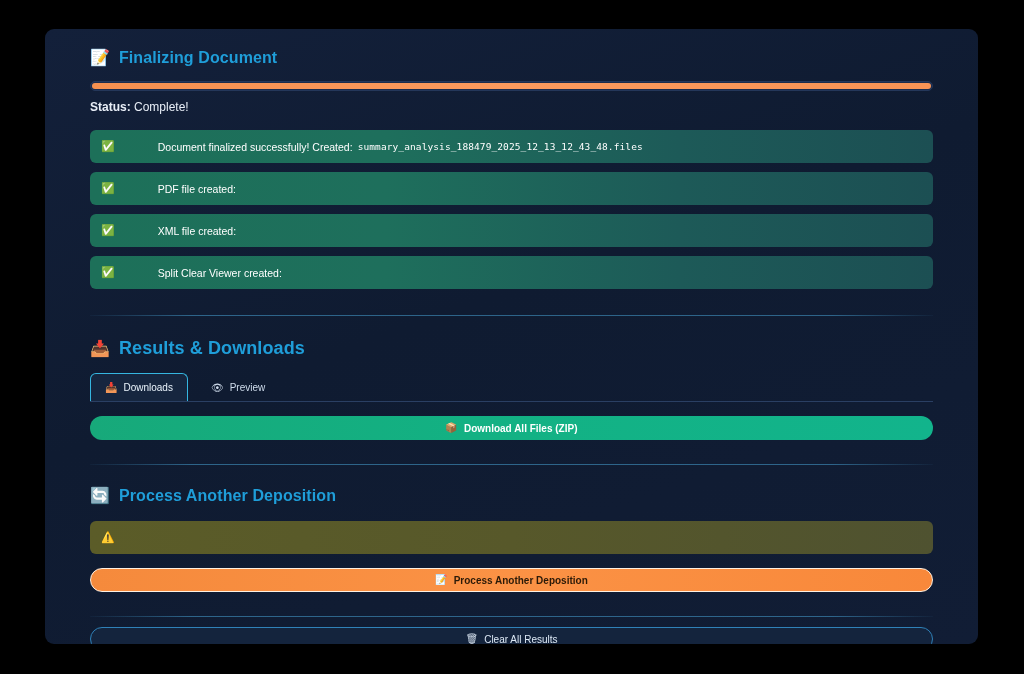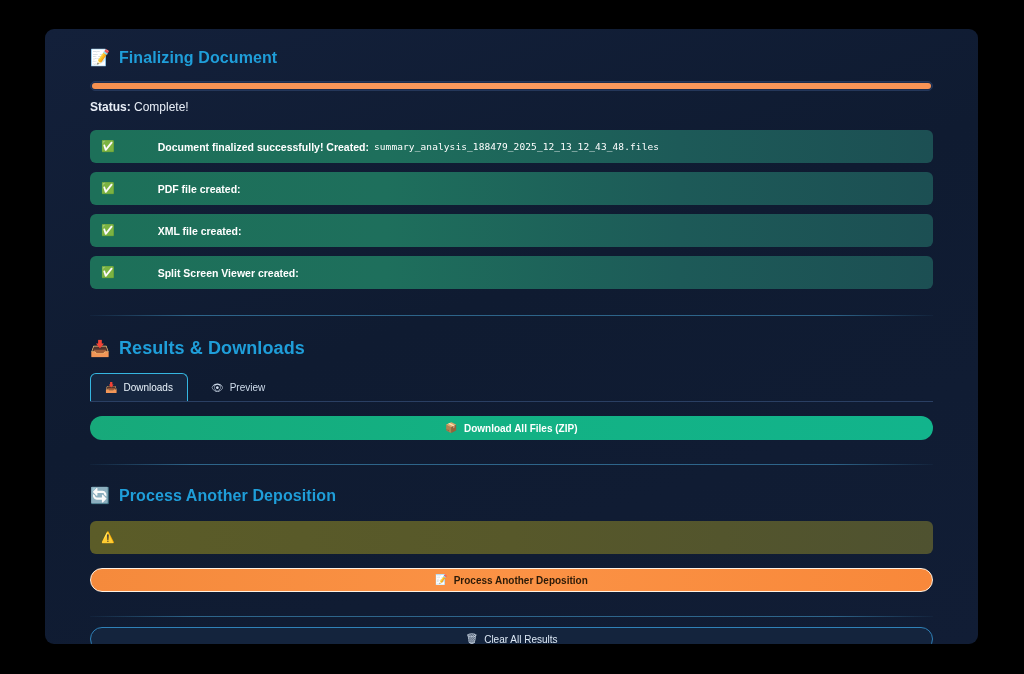--- a/index.html
+++ b/index.html
@@ -114,21 +114,21 @@
   .alert-warning {
     background: linear-gradient(90deg, #5b5c28 0%, #57582a 50%, #4f5230 100%);
   }
   .alert .icon {
     font-family: "DejaVu Sans", sans-serif;
     font-size: 11px;
     margin-right: 7px;
     line-height: 1;
     display: inline-block;
   }
-  .alert .msg { font-weight: bold; white-space: nowrap; padding-left: 36px; }
+  .alert .msg { font-weight: normal; white-space: nowrap; padding-left: 36px; }
   .alert .fname {
     font-family: "DejaVu Sans Mono", monospace;
     font-weight: normal;
     font-size: 9.5px;
     margin-left: 5px;
     letter-spacing: 0.1px;
     white-space: nowrap;
   }
 
   .first-alert { margin-top: 16px; }
@@ -253,21 +253,21 @@
           <div class="alert alert-success">
             <span class="icon">✅</span>
             <span class="msg">PDF file created:</span>
           </div>
           <div class="alert alert-success">
             <span class="icon">✅</span>
             <span class="msg">XML file created:</span>
           </div>
           <div class="alert alert-success">
             <span class="icon">✅</span>
-            <span class="msg">Split Screen Viewer created:</span>
+            <span class="msg">Split Clear Viewer created:</span>
           </div>
         </div>
 
       <hr class="divider">
 
       <div class="gap-after-divider"></div>
       <div class="section-head">
         <span class="emoji">📥</span>
         <span class="h-main">Results &amp; Downloads</span>
       </div>

